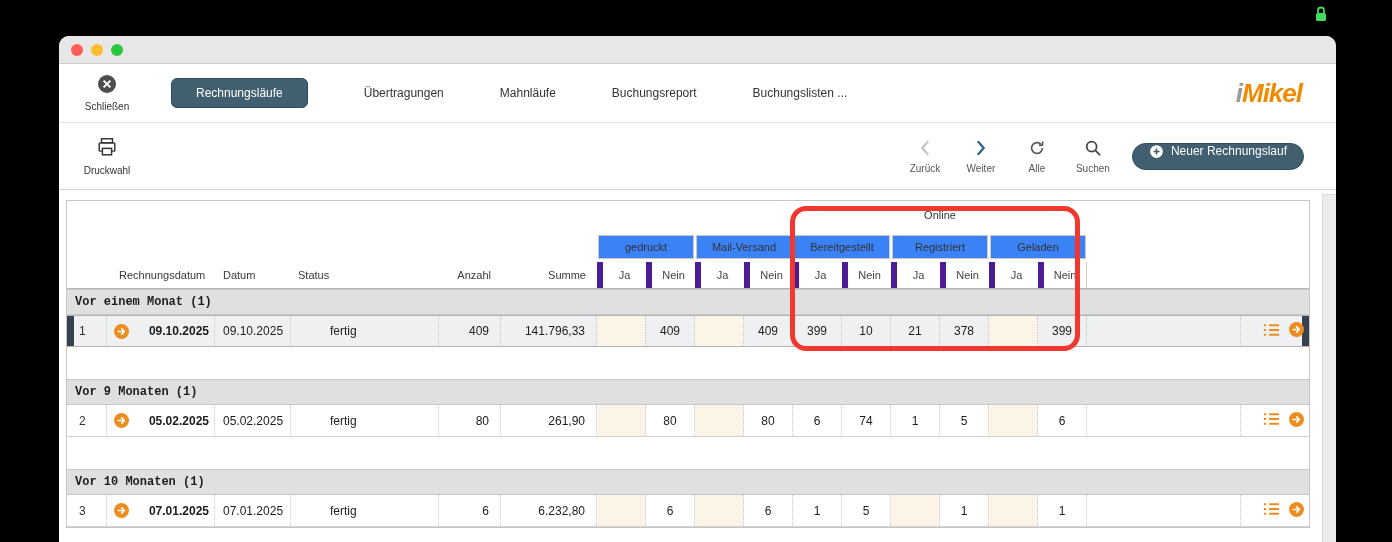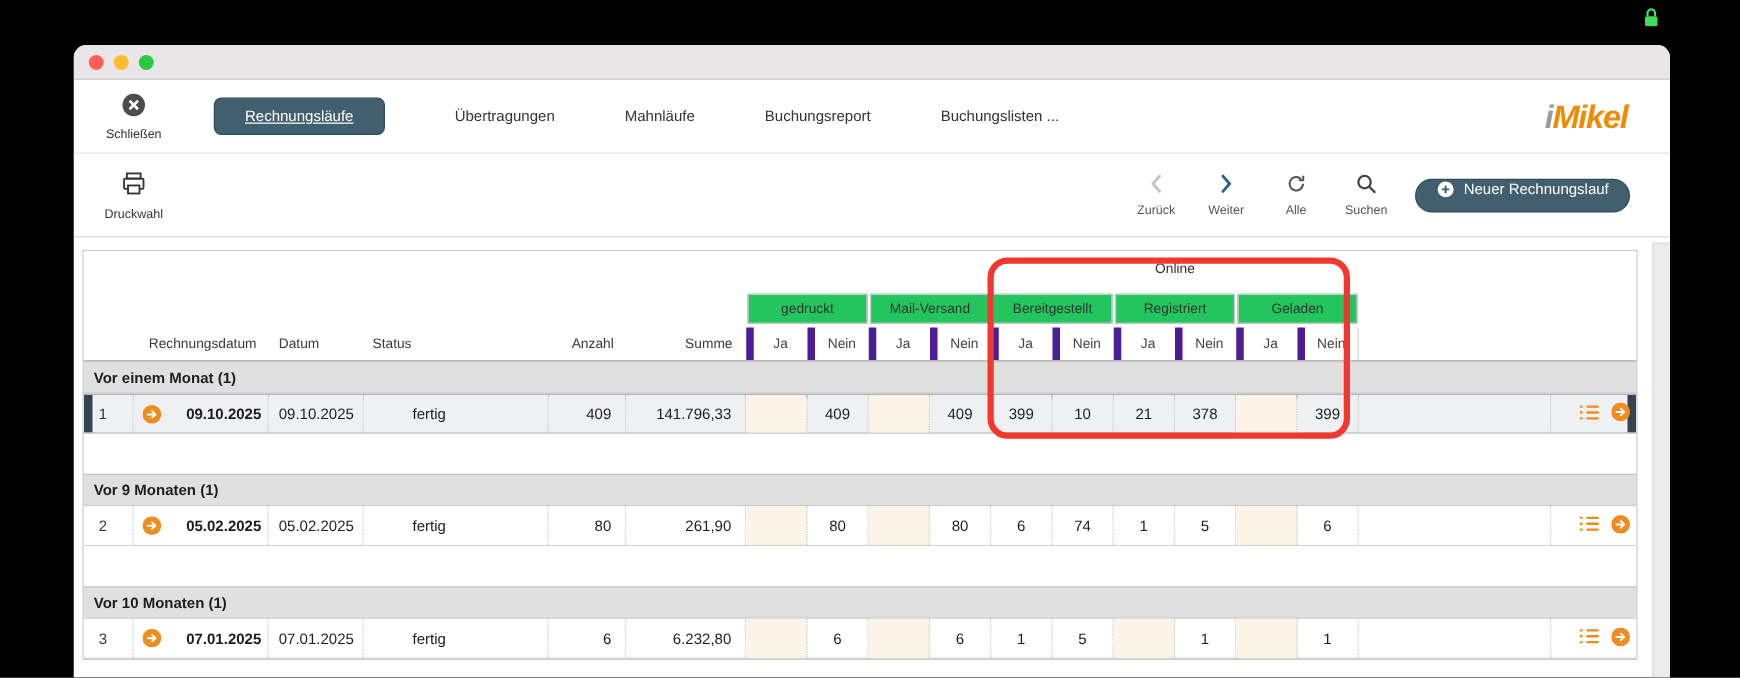--- a/index.html
+++ b/index.html
@@ -17,21 +17,21 @@
   .page-lock { position:absolute; left:1314px; top:5px; }
 
   
   .toolbar1 { height:58px; background:#fff; display:flex; align-items:center; padding:0 20px; }
   .icon-btn { display:flex; flex-direction:column; align-items:center; justify-content:center;
               min-width:56px; cursor:default; }
   .icon-btn .cap { font-size:10px; color:#333; margin-top:3px; white-space:nowrap; }
   .tabs { display:flex; align-items:center; margin-left:36px; gap:56px; }
   .tab { font-size:12px; color:#333; white-space:nowrap; }
   .tab.active { background:#415f6e; color:#fff; padding:7px 24px; border-radius:6px;
-                border:1px solid #314c59;text-decoration:underline; }
+                border:1px solid #314c59; }
   .logo { margin-left:auto; font-size:26px; font-weight:bold; font-style:italic;
           letter-spacing:-1px; margin-right:14px; }
   .logo .li { color:#9b9b9b; } .logo .lm { color:#f18a00; }
 
   
   .toolbar2 { height:68px; background:#fff; border-top:1px solid #e4e4e4;
               border-bottom:1px solid #d4d4d4; display:flex; align-items:center; padding:0 20px; }
   .nav-cluster { margin-left:auto; display:flex; align-items:center; gap:10px; }
   .nav-item { display:flex; flex-direction:column; align-items:center; width:46px; }
   .nav-item .cap { font-size:10px; color:#555; margin-top:2px; }
@@ -43,33 +43,33 @@
   .content { position:relative; height:352px; background:#fff; }
   .scrollbar { position:absolute; top:4px; right:0; bottom:0; width:14px; background:#ececec;
                border-left:1px solid #dcdcdc; border-top:1px solid #dcdcdc; }
   .table { position:absolute; left:7px; top:10px; width:1244px;
            border:1px solid #c6c6c6; background:#fff; }
 
   .thead { position:relative; height:88px; border-bottom:1px solid #b5b5b5; background:#fff; }
   .online-label { position:absolute; top:8px; left:726px; width:294px; text-align:center;
                   font-size:11px; color:#333; }
   .grp { position:absolute; top:34px; height:24px; width:96px; border:1px solid #c9c9c9;
-         background:#22c55e; display:flex; align-items:center; justify-content:center;
+         background:#3b82f6; display:flex; align-items:center; justify-content:center;
          font-size:11px; color:#333; white-space:nowrap; }
   .hrow { position:absolute; bottom:0; left:0; right:0; height:26px; display:grid;
           grid-template-columns:52px 96px 76px 148px 62px 96px repeat(10,49px) 154px 70px;
           font-size:11px; color:#3a3a3a; }
   .hrow > div { display:flex; align-items:center; white-space:nowrap; }
   .h-right { justify-content:flex-end; }
   .yn-h { justify-content:center; border-left:6px solid #4c1d95; color:#444; }
   .yn-h.last { border-right:1px solid #d2d2d2; }
 
   .sec-header { height:26px; background:#e1e0e0; border-top:1px solid #c8c8c8;
                 border-bottom:1px solid #c8c8c8; display:flex; align-items:center;
-                padding-left:8px; font-size:12px; font-weight:bold; color:#1d1d1d; }
+                padding-left:8px; font-size:12px; font-weight:bold; color:#1d1d1d;font-family:Liberation Mono, monospace; }
   .gap { height:32px; background:#fff; }
 
   .drow { height:32px; display:grid;
           grid-template-columns:40px 28px 80px 76px 148px 62px 96px repeat(10,49px) 154px 70px;
           background:#fff; border-bottom:1px solid #d2d2d2; font-size:12px; color:#1c1c1c; }
   .drow > div { display:flex; align-items:center; border-right:1px dotted #c9c9c9;
                 overflow:hidden; white-space:nowrap; }
   .drow > div:last-child { border-right:none; }
   .c-num { padding-left:12px; color:#333; }
   .c-icon { justify-content:center; border-right:none !important; }

